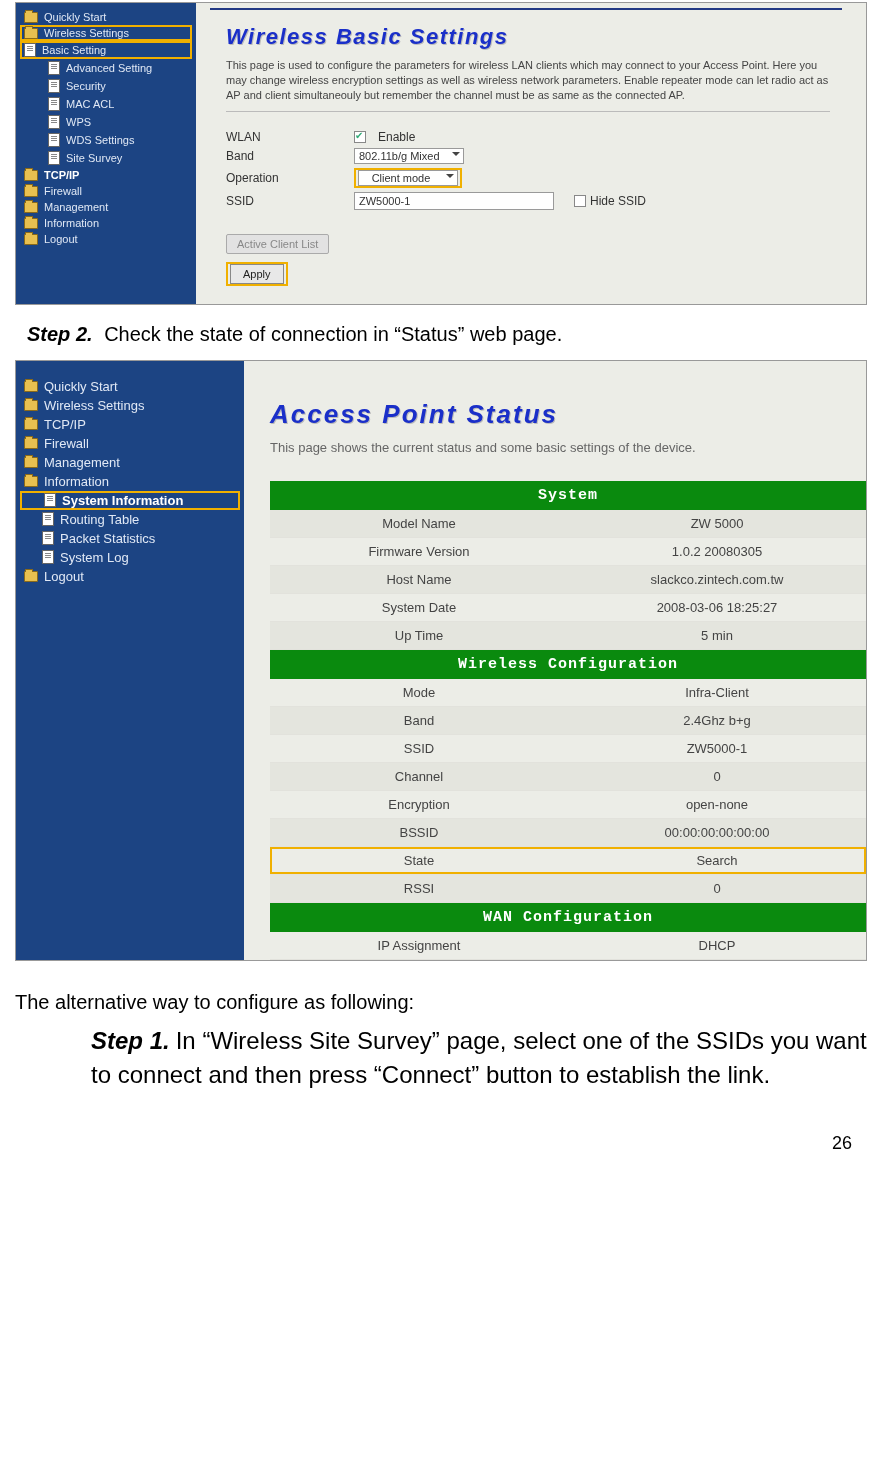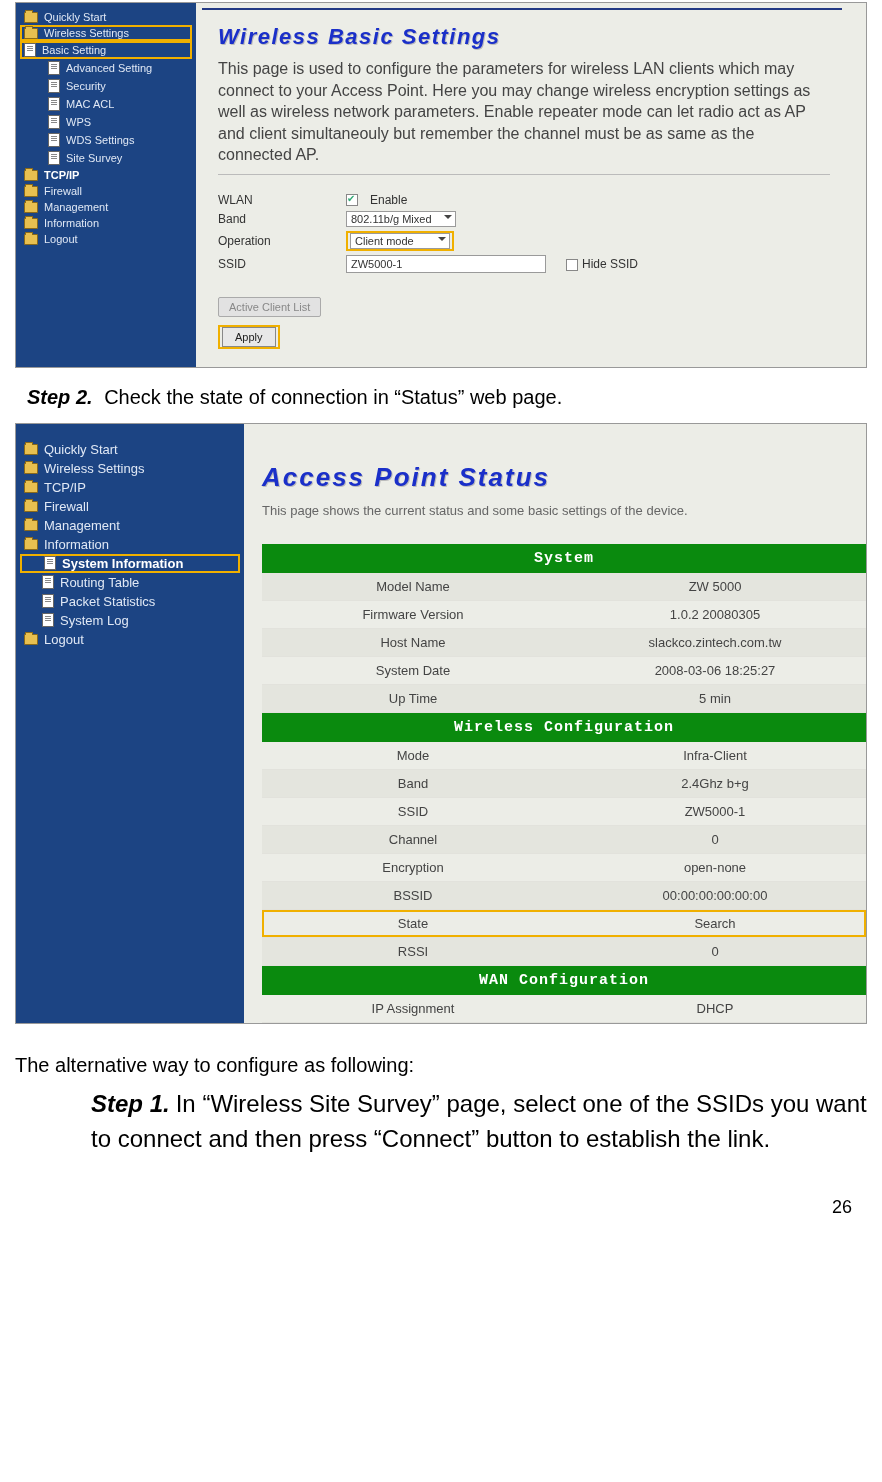--- a/index.html
+++ b/index.html
@@ -9,20 +9,21 @@
     background: #fff;
     width: 882px;
     padding: 0 0 40px 0;
   }
   .page { padding: 0 15px; }
   .screenshot {
     border: 1px solid #999;
     margin: 2px 0 18px 0;
     display: flex;
     background: #ecede7;
+    gap: 8px;
   }
   .nav {
     background: #1c4483;
     color: #e0e8f5;
     font-size: 11px;
     padding: 6px 4px 30px 4px;
     flex-shrink: 0;
   }
   .nav1 { width: 180px; }
   .nav2 { width: 228px; }
@@ -88,21 +89,21 @@
   }
   .h-blue2 {
     color: #1a2fc9;
     font-weight: bold;
     font-style: italic;
     font-size: 26px;
     letter-spacing: 2px;
     margin: 24px 0 10px 0;
     text-shadow: 1px 1px 0 #bbb;
   }
-  .desc1 { font-size: 16px; color: #444; line-height: 1.35; }
+  .desc1 { font-size: 11px; color: #444; line-height: 1.35; }
   .hr { border: 0; border-top: 1px solid #bbb; margin: 8px 0 16px 0; }
   .formrow {
     display: flex;
     align-items: center;
     font-size: 12px;
     color: #333;
     padding: 2px 0;
     gap: 8px;
   }
   .formrow .flabel { width: 120px; }
@@ -282,21 +283,21 @@
         <span class="flabel">WLAN</span>
         <span class="chk checked"></span>
         <span>Enable</span>
       </div>
       <div class="formrow">
         <span class="flabel">Band</span>
         <span class="sel" style="min-width:110px">802.11b/g Mixed</span>
       </div>
       <div class="formrow">
         <span class="flabel">Operation</span>
-        <span class="hl-yellow" style="display:inline-block;"><span class="sel" style="min-width:100px">Client mode</span></span>
+        <span class="hl-yellow" style="display:inline-block;text-align:center;"><span class="sel" style="min-width:100px">Client mode</span></span>
       </div>
       <div class="formrow">
         <span class="flabel">SSID</span>
         <span class="txt">ZW5000-1</span>
         <span style="margin-left:12px;"><span class="chk"></span><span>Hide SSID</span></span>
       </div>
       <div class="btngrey">Active Client List</div>
       <br>
       <span class="hl-yellow" style="display:inline-block;margin-top:8px;"><span class="btnapply" style="margin-top:0">Apply</span></span>
     </div>

